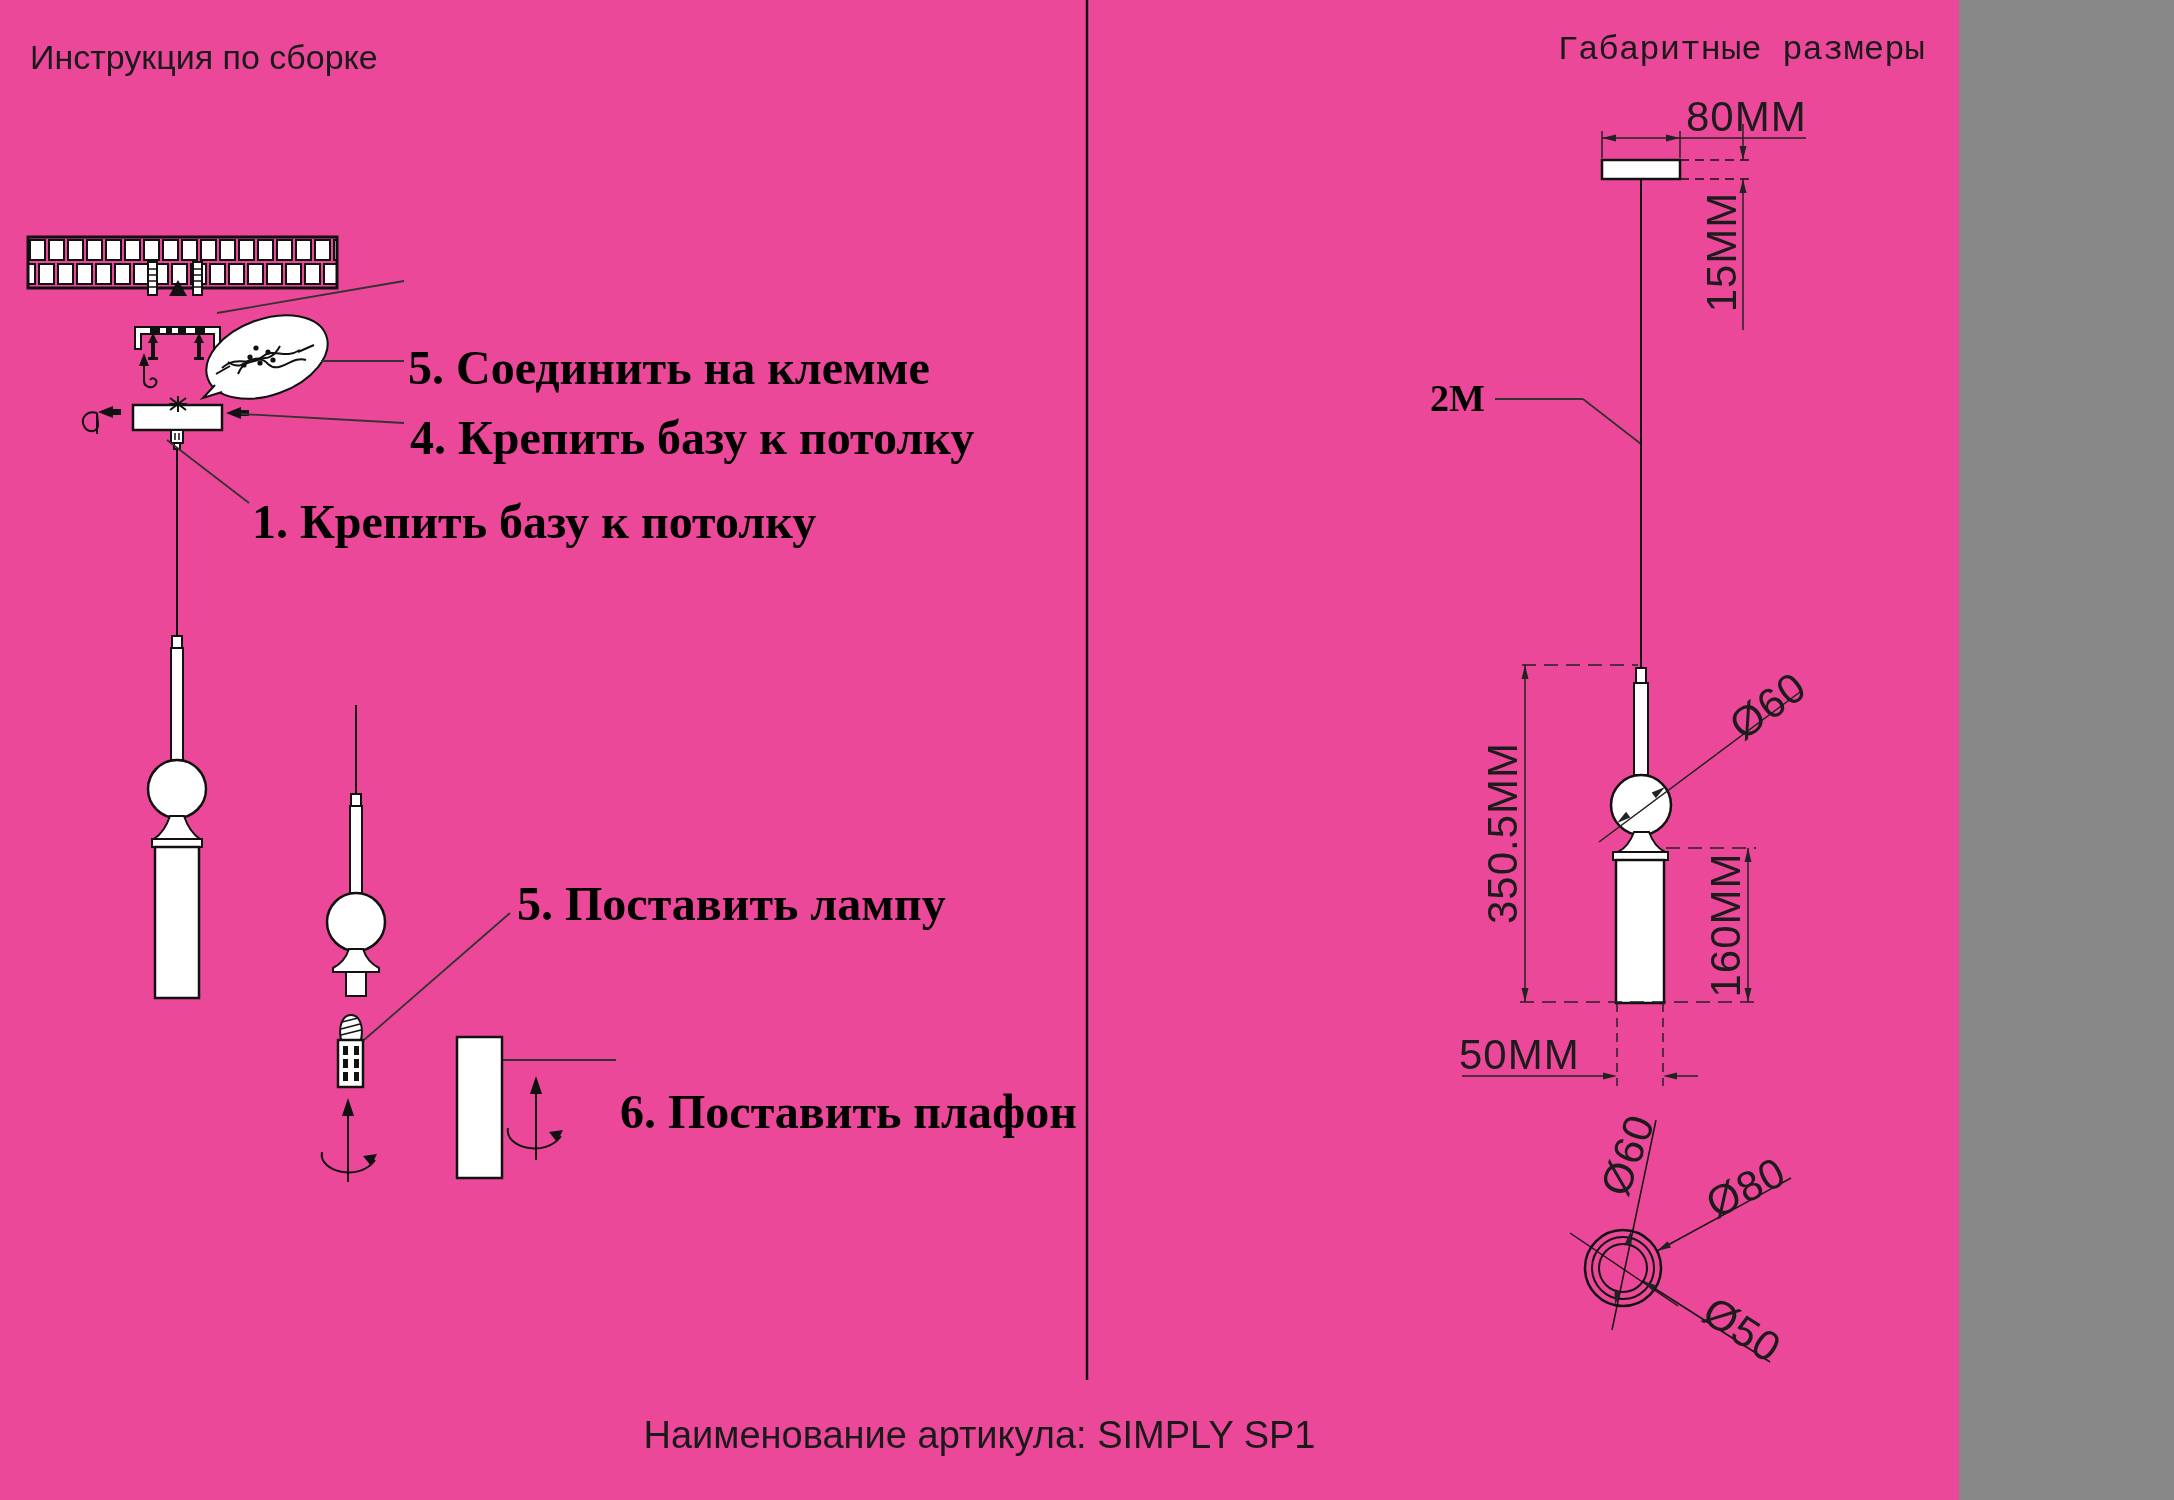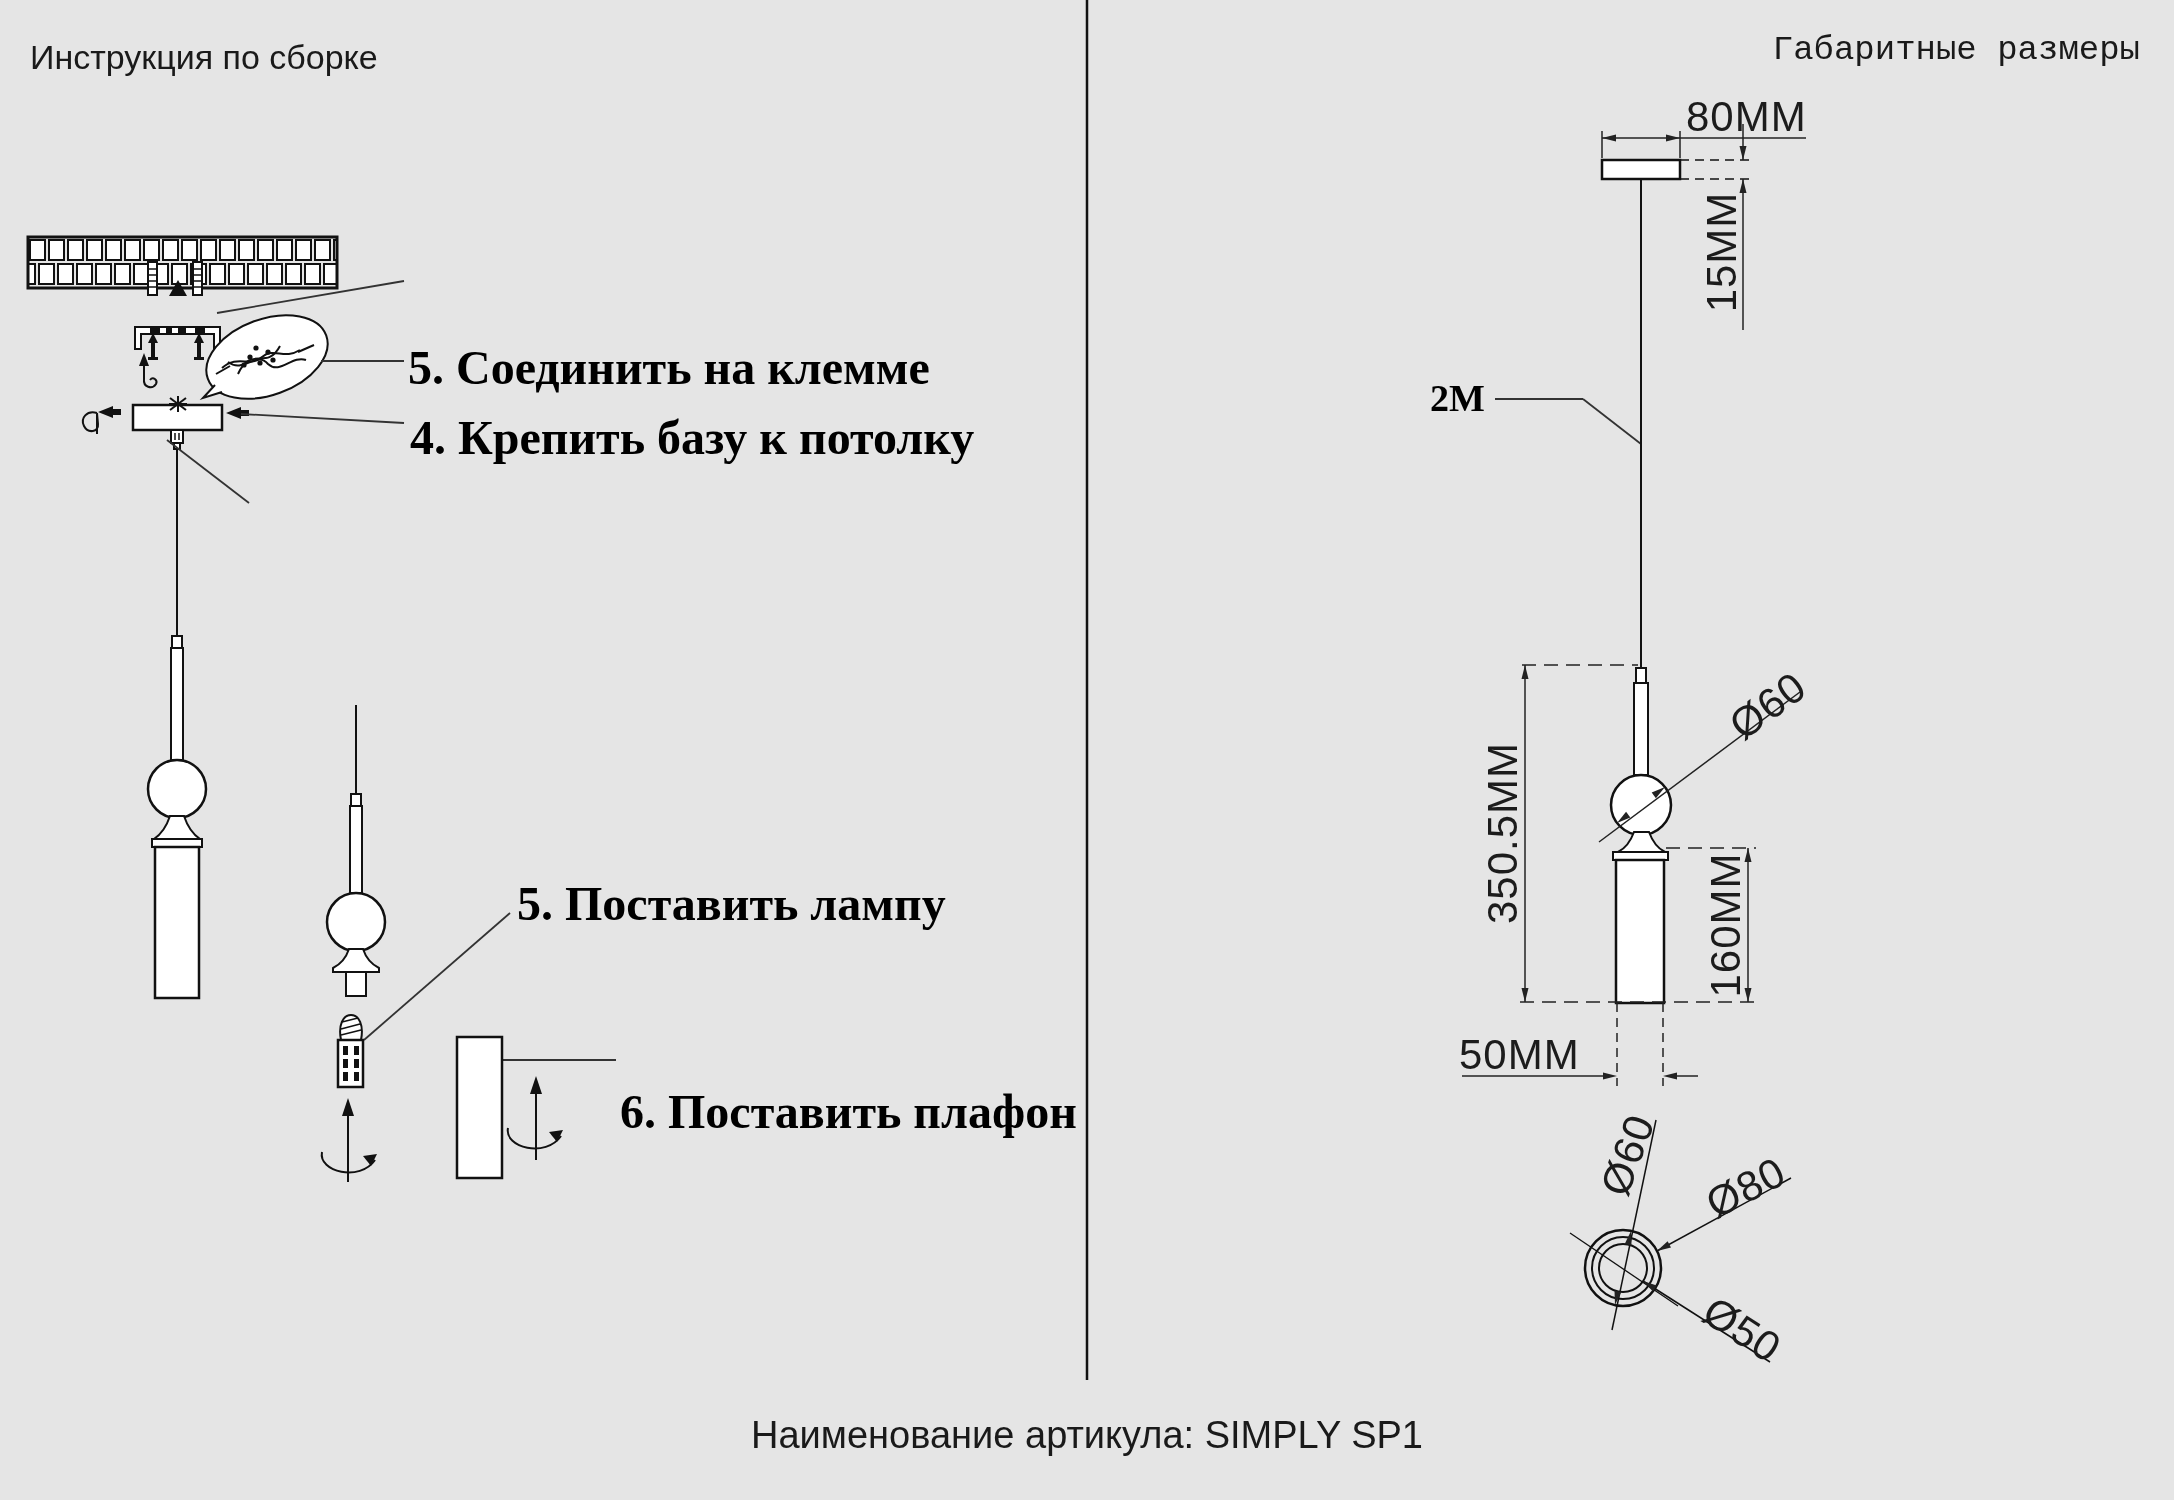--- a/index.html
+++ b/index.html
@@ -1,16 +1,16 @@
 <!DOCTYPE html>
 <html><head>
 <meta charset="utf-8">
 <style>
   html,body{margin:0;padding:0;background:#888;}
-  .page{position:relative;width:2174px;height:1500px;background:#e5e5e5;overflow:hidden;
+  .page{position:relative;width:1959px;height:1500px;background:#ec4899;overflow:hidden;
         font-family:"Liberation Sans",sans-serif;color:#111;}
   svg{position:absolute;left:0;top:0;}
   .t{position:absolute;white-space:nowrap;line-height:1;}
   .title{font-size:34px;color:#1a1a1a;}
   .step{font-family:"Liberation Serif",serif;font-weight:700;font-size:48px;color:#000;}
   .dim{font-size:42px;letter-spacing:1px;color:#1c1c1c;}
   .dimrot{transform-origin:center;}
   .serifdim{font-family:"Liberation Serif",serif;font-weight:700;font-size:38px;color:#000;}
   .footer{font-size:38px;color:#1a1a1a;}
 </style>
@@ -250,20 +250,21 @@
     <line x1="1643" y1="1281" x2="1770" y2="1362" stroke-width="1.5"></line>
     <polygon points="1643,1281 1652.9,1291.5 1656.7,1285.5" fill="#222" stroke="none"></polygon>
   </g>
 </svg>
 
 <div class="t title" style="left:30px;top:40px;">Инструкция по сборке</div>
 <div class="t title" style="right:34px;top:33px;font-family:Liberation Mono, monospace;">Габаритные размеры</div>
 
 <div class="t step" style="left:408px;top:344px;">5. Соединить на клемме</div>
 <div class="t step" style="left:410px;top:414px;">4. Крепить базу к потолку</div>
+<div class="t step" style="left:252px;top:498px;">1. Крепить базу к потолку</div>
 <div class="t step" style="left:517px;top:880px;">5. Поставить лампу</div>
 <div class="t step" style="left:620px;top:1088px;">6. Поставить плафон</div>
 
 <div class="t dim" style="left:1686px;top:96px;">80MM</div>
 <div class="t dim dimrot" style="left:1722px;top:252px;transform:translate(-50%,-50%) rotate(-90deg);">15MM</div>
 <div class="t serifdim" style="left:1430px;top:379px;">2M</div>
 <div class="t dim dimrot" style="left:1503px;top:833px;transform:translate(-50%,-50%) rotate(-90deg);">350.5MM</div>
 <div class="t dim dimrot" style="left:1726px;top:925px;transform:translate(-50%,-50%) rotate(-90deg);">160MM</div>
 <div class="t dim" style="left:1459px;top:1034px;">50MM</div>
 <div class="t dim dimrot" style="left:1768px;top:706px;transform:translate(-50%,-50%) rotate(-36deg);">Ø60</div>

